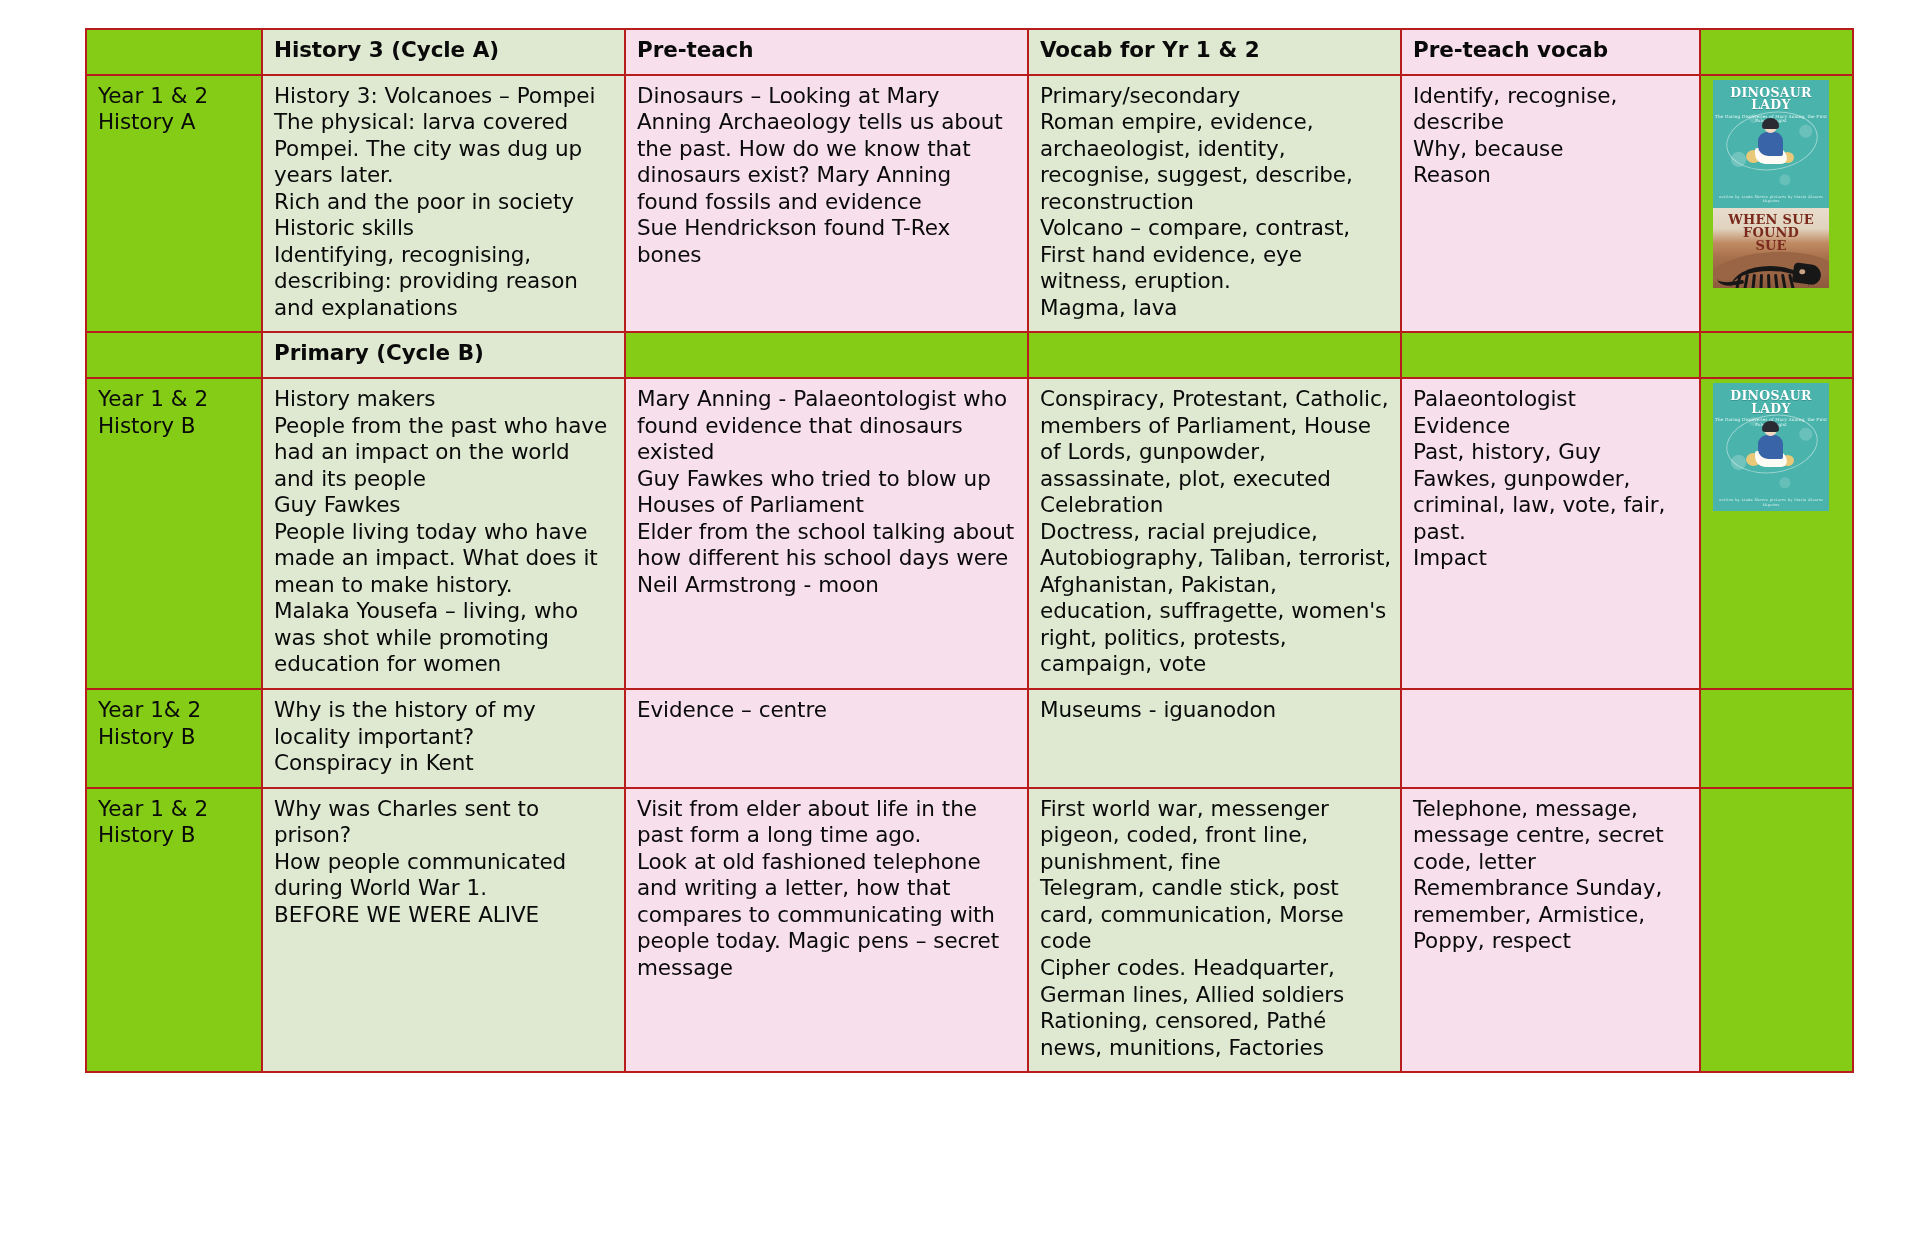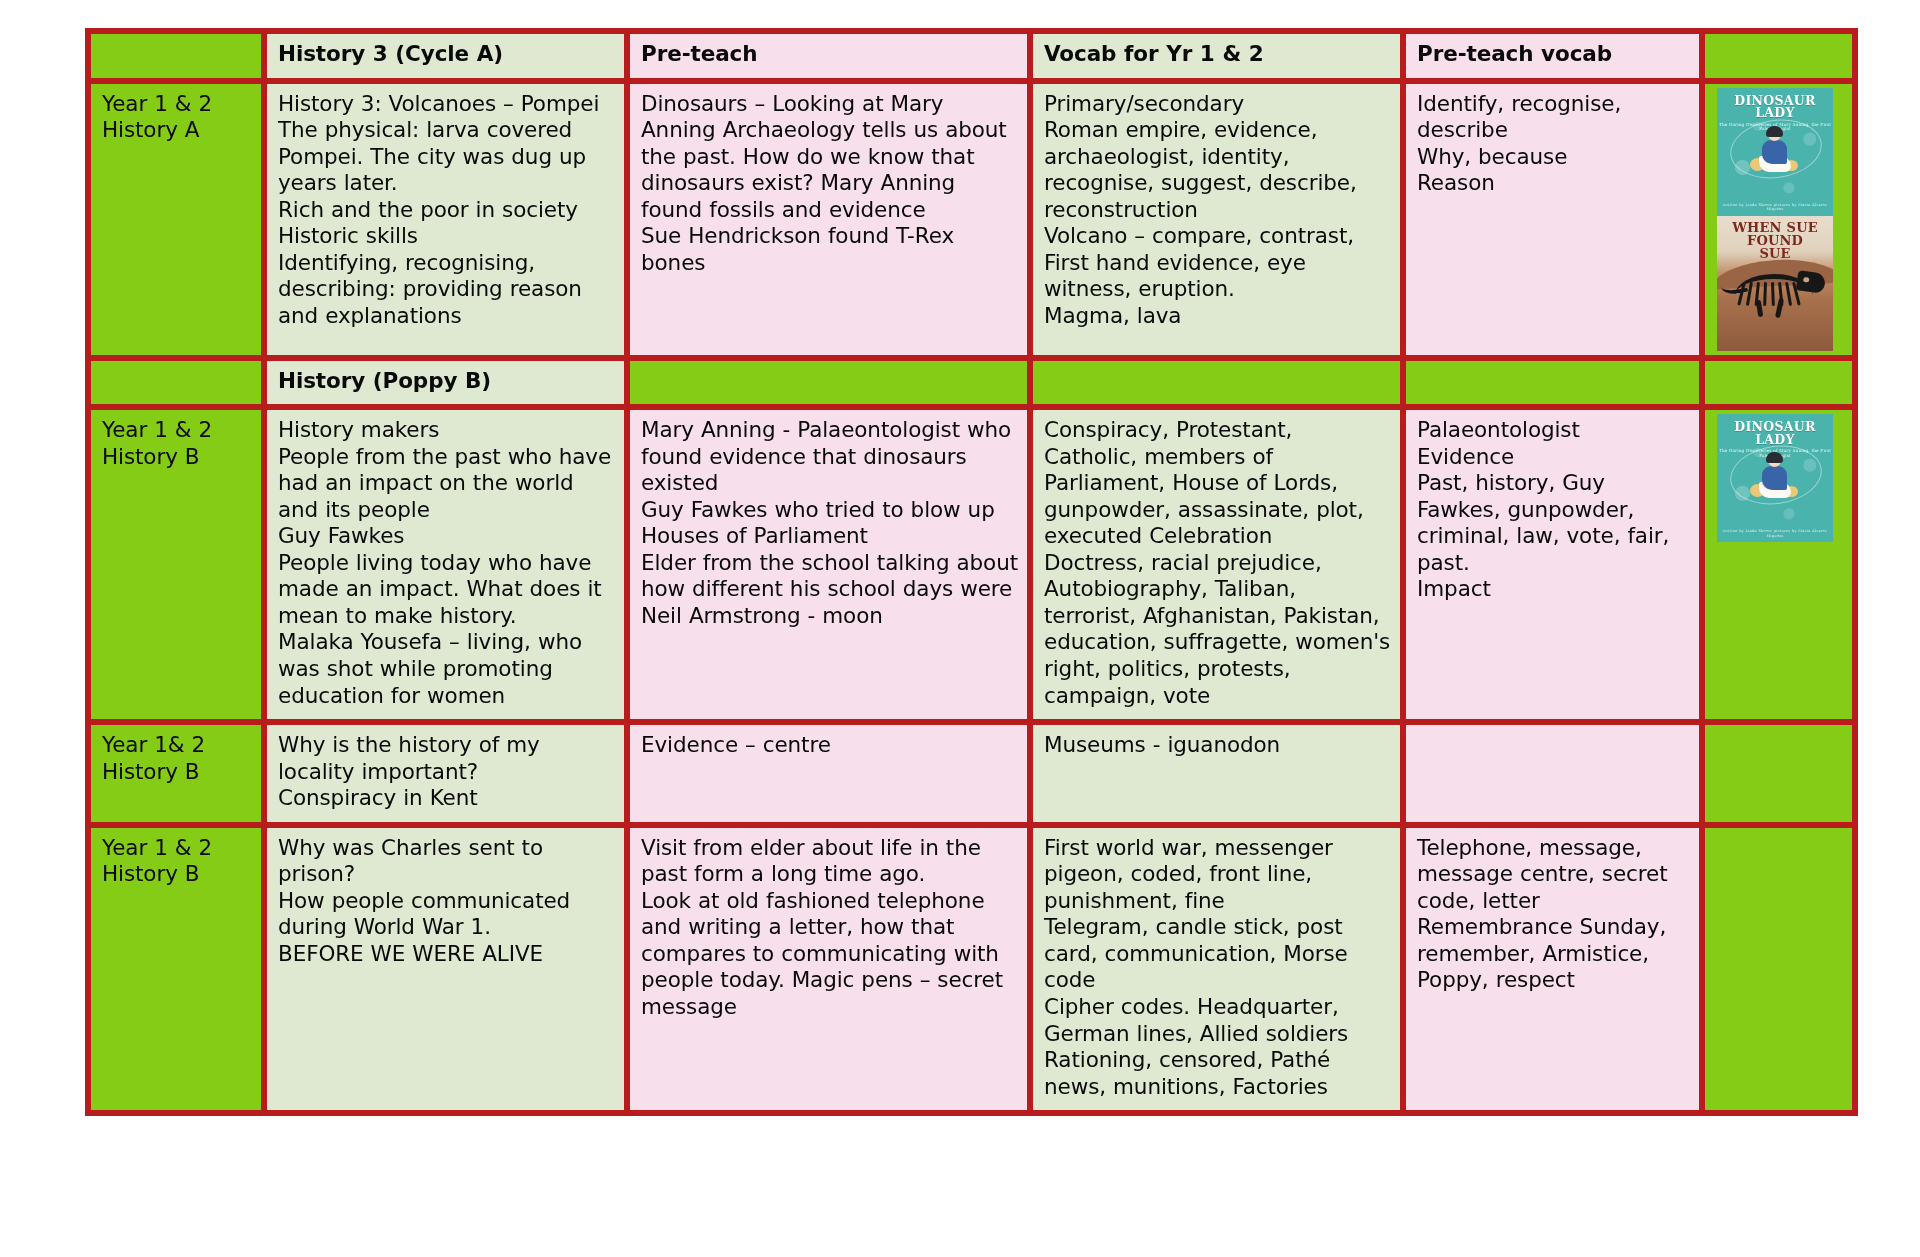--- a/index.html
+++ b/index.html
@@ -27,21 +27,21 @@
     font-family: "DejaVu Sans", sans-serif;
   }
   table.curriculum col.c-year      { width: 176px; }
   table.curriculum col.c-main      { width: 363px; }
   table.curriculum col.c-preteach  { width: 403px; }
   table.curriculum col.c-vocab     { width: 373px; }
   table.curriculum col.c-pvocab    { width: 299px; }
   table.curriculum col.c-image     { width: 153px; }
 
   table.curriculum td {
-    border: 6px solid #b91c1c;
+    border: 2px solid #b91c1c;
     vertical-align: top;
     padding: 7px 9px 10px 11px;
     font-size: 21.5px;
     line-height: 1.235;
     color: #0a0a0a;
     letter-spacing: -0.1px;
     word-spacing: 0.3px;
   }
   .cell-text { white-space: pre-line; }
 
@@ -131,21 +131,21 @@
     width: 90px; height: 56px;
     border: 1.4px solid rgba(255,255,255,0.45);
     border-radius: 50%;
     transform: rotate(-8deg);
   }
   .cover-dino .credits {
     position: absolute; bottom: 4px; left: 0; right: 0;
     color: #dff3f0; font-size: 3.6px; letter-spacing: 0.2px;
   }
   .cover-sue {
-    height: 135px;
+    height: 80px;
     background: #c9ac8e;
     background-image:
       linear-gradient(to bottom, #e8ddcd 0%, #e0d2bd 26%, #c08a63 44%, #a8714d 62%, #8d5a3d 100%);
     text-align: center;
     position: relative;
   }
   .cover-sue .title {
     color: #7a2a1c;
     font-size: 13px;
     font-weight: bold;
@@ -306,21 +306,21 @@
                 <div class="leg"></div>
                 <div class="skull"></div>
               </div>
             </div>
           </div>
         </td>
       </tr>
 
       <tr class="section-row">
         <td class="fill-white empty-cell"></td>
-        <td class="fill-green hdr">History (Poppy B)</td>
+        <td class="fill-green hdr">Primary (Cycle B)</td>
         <td class="fill-white empty-cell"></td>
         <td class="fill-white empty-cell"></td>
         <td class="fill-white empty-cell"></td>
         <td class="fill-white empty-cell"></td>
       </tr>
 
       <tr>
         <td class="fill-white">
           <div class="cell-text">Year 1 &amp; 2
 History B</div>

